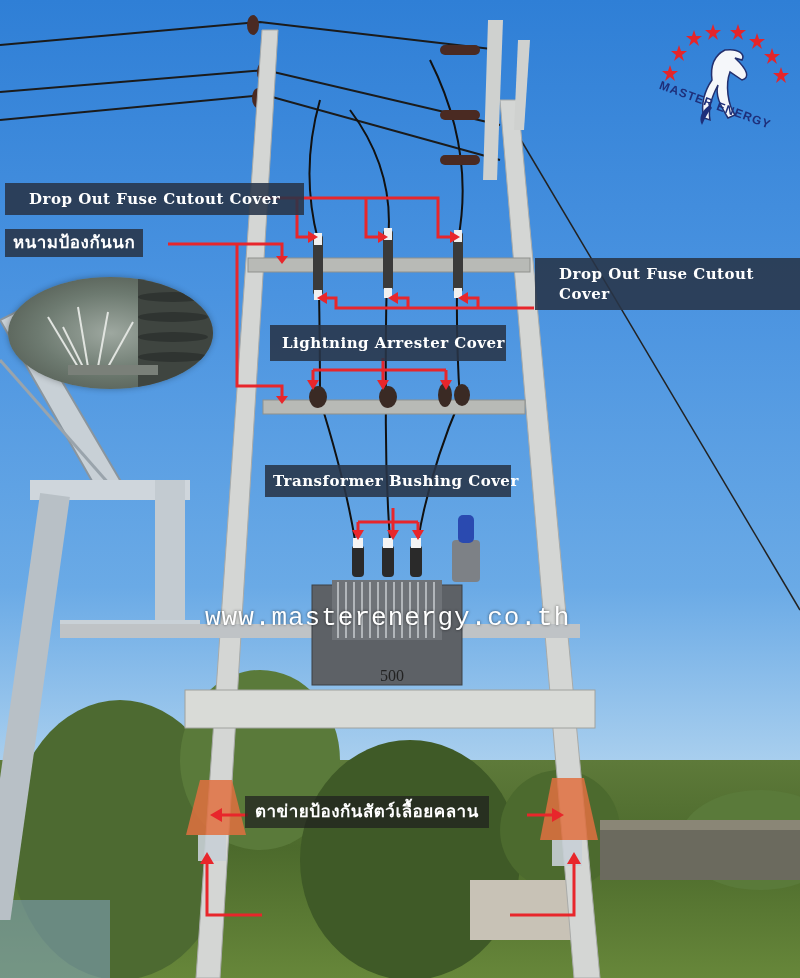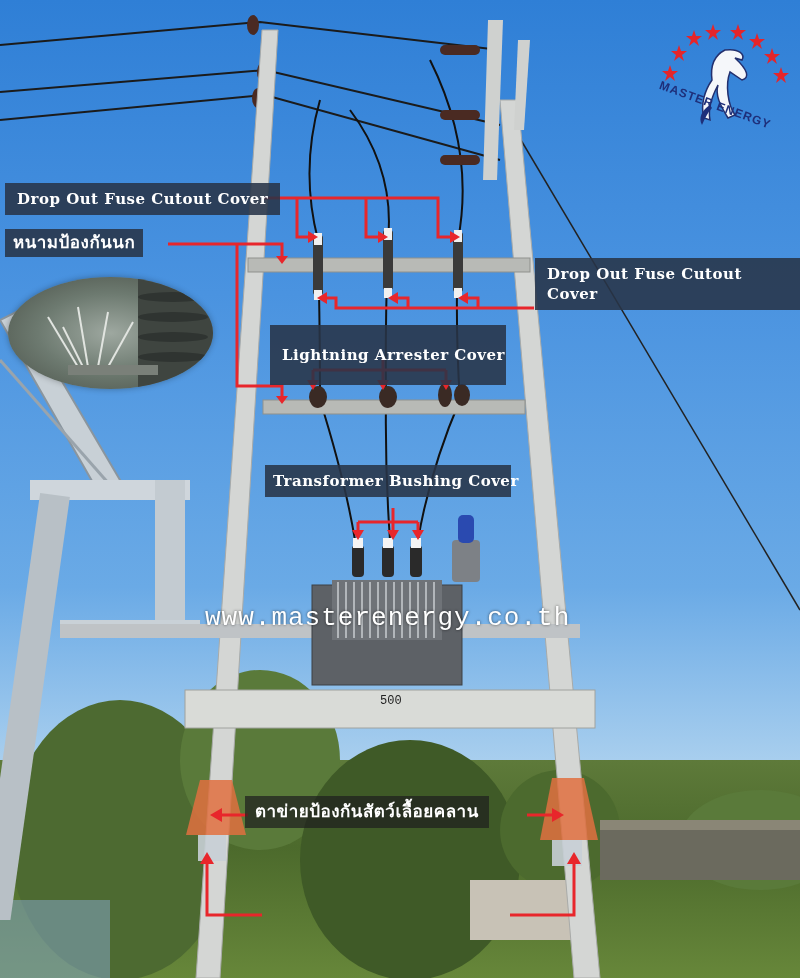--- a/index.html
+++ b/index.html
@@ -5,21 +5,21 @@
   html, body { margin: 0; padding: 0; }
   body { width: 800px; height: 978px; overflow: hidden; font-family: "DejaVu Sans", sans-serif; }
   .stage {
     position: relative; width: 800px; height: 978px; overflow: hidden;
     background: linear-gradient(180deg, #2f7fd6 0%, #4a93e0 30%, #6aaae6 60%, #a9cfee 78%, #d9e9f3 84%);
   }
   .abs { position: absolute; }
   .label {
     position: absolute; background: rgba(40, 52, 72, 0.88); color: #fff;
     font-family: "DejaVu Serif", serif; font-weight: bold; font-size: 15px;
-    padding: 6px 12px; line-height: 20px; letter-spacing: 0.5px; white-space: nowrap;
+    padding: 6px 24px; line-height: 20px; letter-spacing: 0.5px; white-space: nowrap;
   }
   .label.thai { font-family: Liberation Sans, sans-serif; font-size: 17px; padding: 4px 8px; }
   .label.dark { background: rgba(30, 30, 30, 0.72); text-align: right; }
   .website {
     position: absolute; left: 205px; top: 603px; color: #fff;
     font-family: Liberation Mono, monospace; font-size: 26px; letter-spacing: 1px;
     text-shadow: 0 0 3px rgba(0,0,0,0.6);
   }
   .logo-text {
     position: absolute; left: 656px; top: 100px; width: 130px; color: #1e2f7a;
@@ -164,21 +164,21 @@
     </g>
     <rect x="452" y="540" width="28" height="42" fill="#7d8186" rx="4"></rect>
     <rect x="458" y="515" width="16" height="28" fill="#2a4ab0" rx="5"></rect>
 
     <polygon points="200,780 232,780 246,835 186,835" fill="#e0703f" opacity="0.85"></polygon>
     <polygon points="552,778 584,778 598,840 540,840" fill="#e0703f" opacity="0.85"></polygon>
     <rect x="198" y="835" width="28" height="26" fill="#c8cfd6" opacity="0.9"></rect>
     <rect x="552" y="840" width="30" height="26" fill="#c8cfd6" opacity="0.9"></rect>
   </svg>
 
-  <div class="abs" style="left:380px;top:694px;font-size:12px;color:#222;font-family:Liberation Mono, monospace">500</div>
+  <div class="abs" style="left:380px;top:667px;font-size:16px;color:#222;font-family:Liberation Serif, serif">500</div>
 
   <svg class="abs" style="left:0;top:0" width="800" height="978">
     <g stroke="#e8262b" stroke-width="3" fill="none">
 
       <path d="M262,198 L438,198 L438,237 L450,237"></path>
       <path d="M297,198 L297,237 L308,237"></path>
       <path d="M366,198 L366,237 L378,237"></path>
 
       <path d="M168,244 L282,244 L282,258"></path>
       <path d="M237,244 L237,386 L282,386 L282,398"></path>
@@ -225,21 +225,21 @@
       <polygon points="200,864 207,852 214,864"></polygon>
       <polygon points="567,864 574,852 581,864"></polygon>
     </g>
   </svg>
 
   <div class="label" style="left:5px;top:183px">Drop Out Fuse Cutout Cover</div>
   <div class="label thai" style="left:5px;top:229px">หนามป้องกันนก</div>
   <div class="label" style="left:535px;top:258px;width:246px;white-space:normal">
     <div>Drop Out Fuse Cutout Cover</div>
   </div>
-  <div class="label" style="left:270px;top:325px;width:212px;padding:20px 12px">Lightning Arrester Cover</div>
+  <div class="label" style="left:270px;top:325px;width:212px;padding:8px 12px">Lightning Arrester Cover</div>
   <div class="label" style="left:265px;top:465px;width:230px;padding:6px 8px">Transformer Bushing Cover</div>
   <div class="label thai dark" style="left:245px;top:796px;padding:6px 10px">ตาข่ายป้องกันสัตว์เลื้อยคลาน</div>
 
   <div class="website">www.masterenergy.co.th</div>
 
   <svg class="abs" style="left:650px;top:10px" width="140" height="130">
     <g fill="#e5252a">
       <polygon points="20,55 22,61 28,61 23,65 25,71 20,67 15,71 17,65 12,61 18,61"></polygon>
       <polygon points="29,35 31,41 37,41 32,45 34,51 29,47 24,51 26,45 21,41 27,41"></polygon>
       <polygon points="44,20 46,26 52,26 47,30 49,36 44,32 39,36 41,30 36,26 42,26"></polygon>

